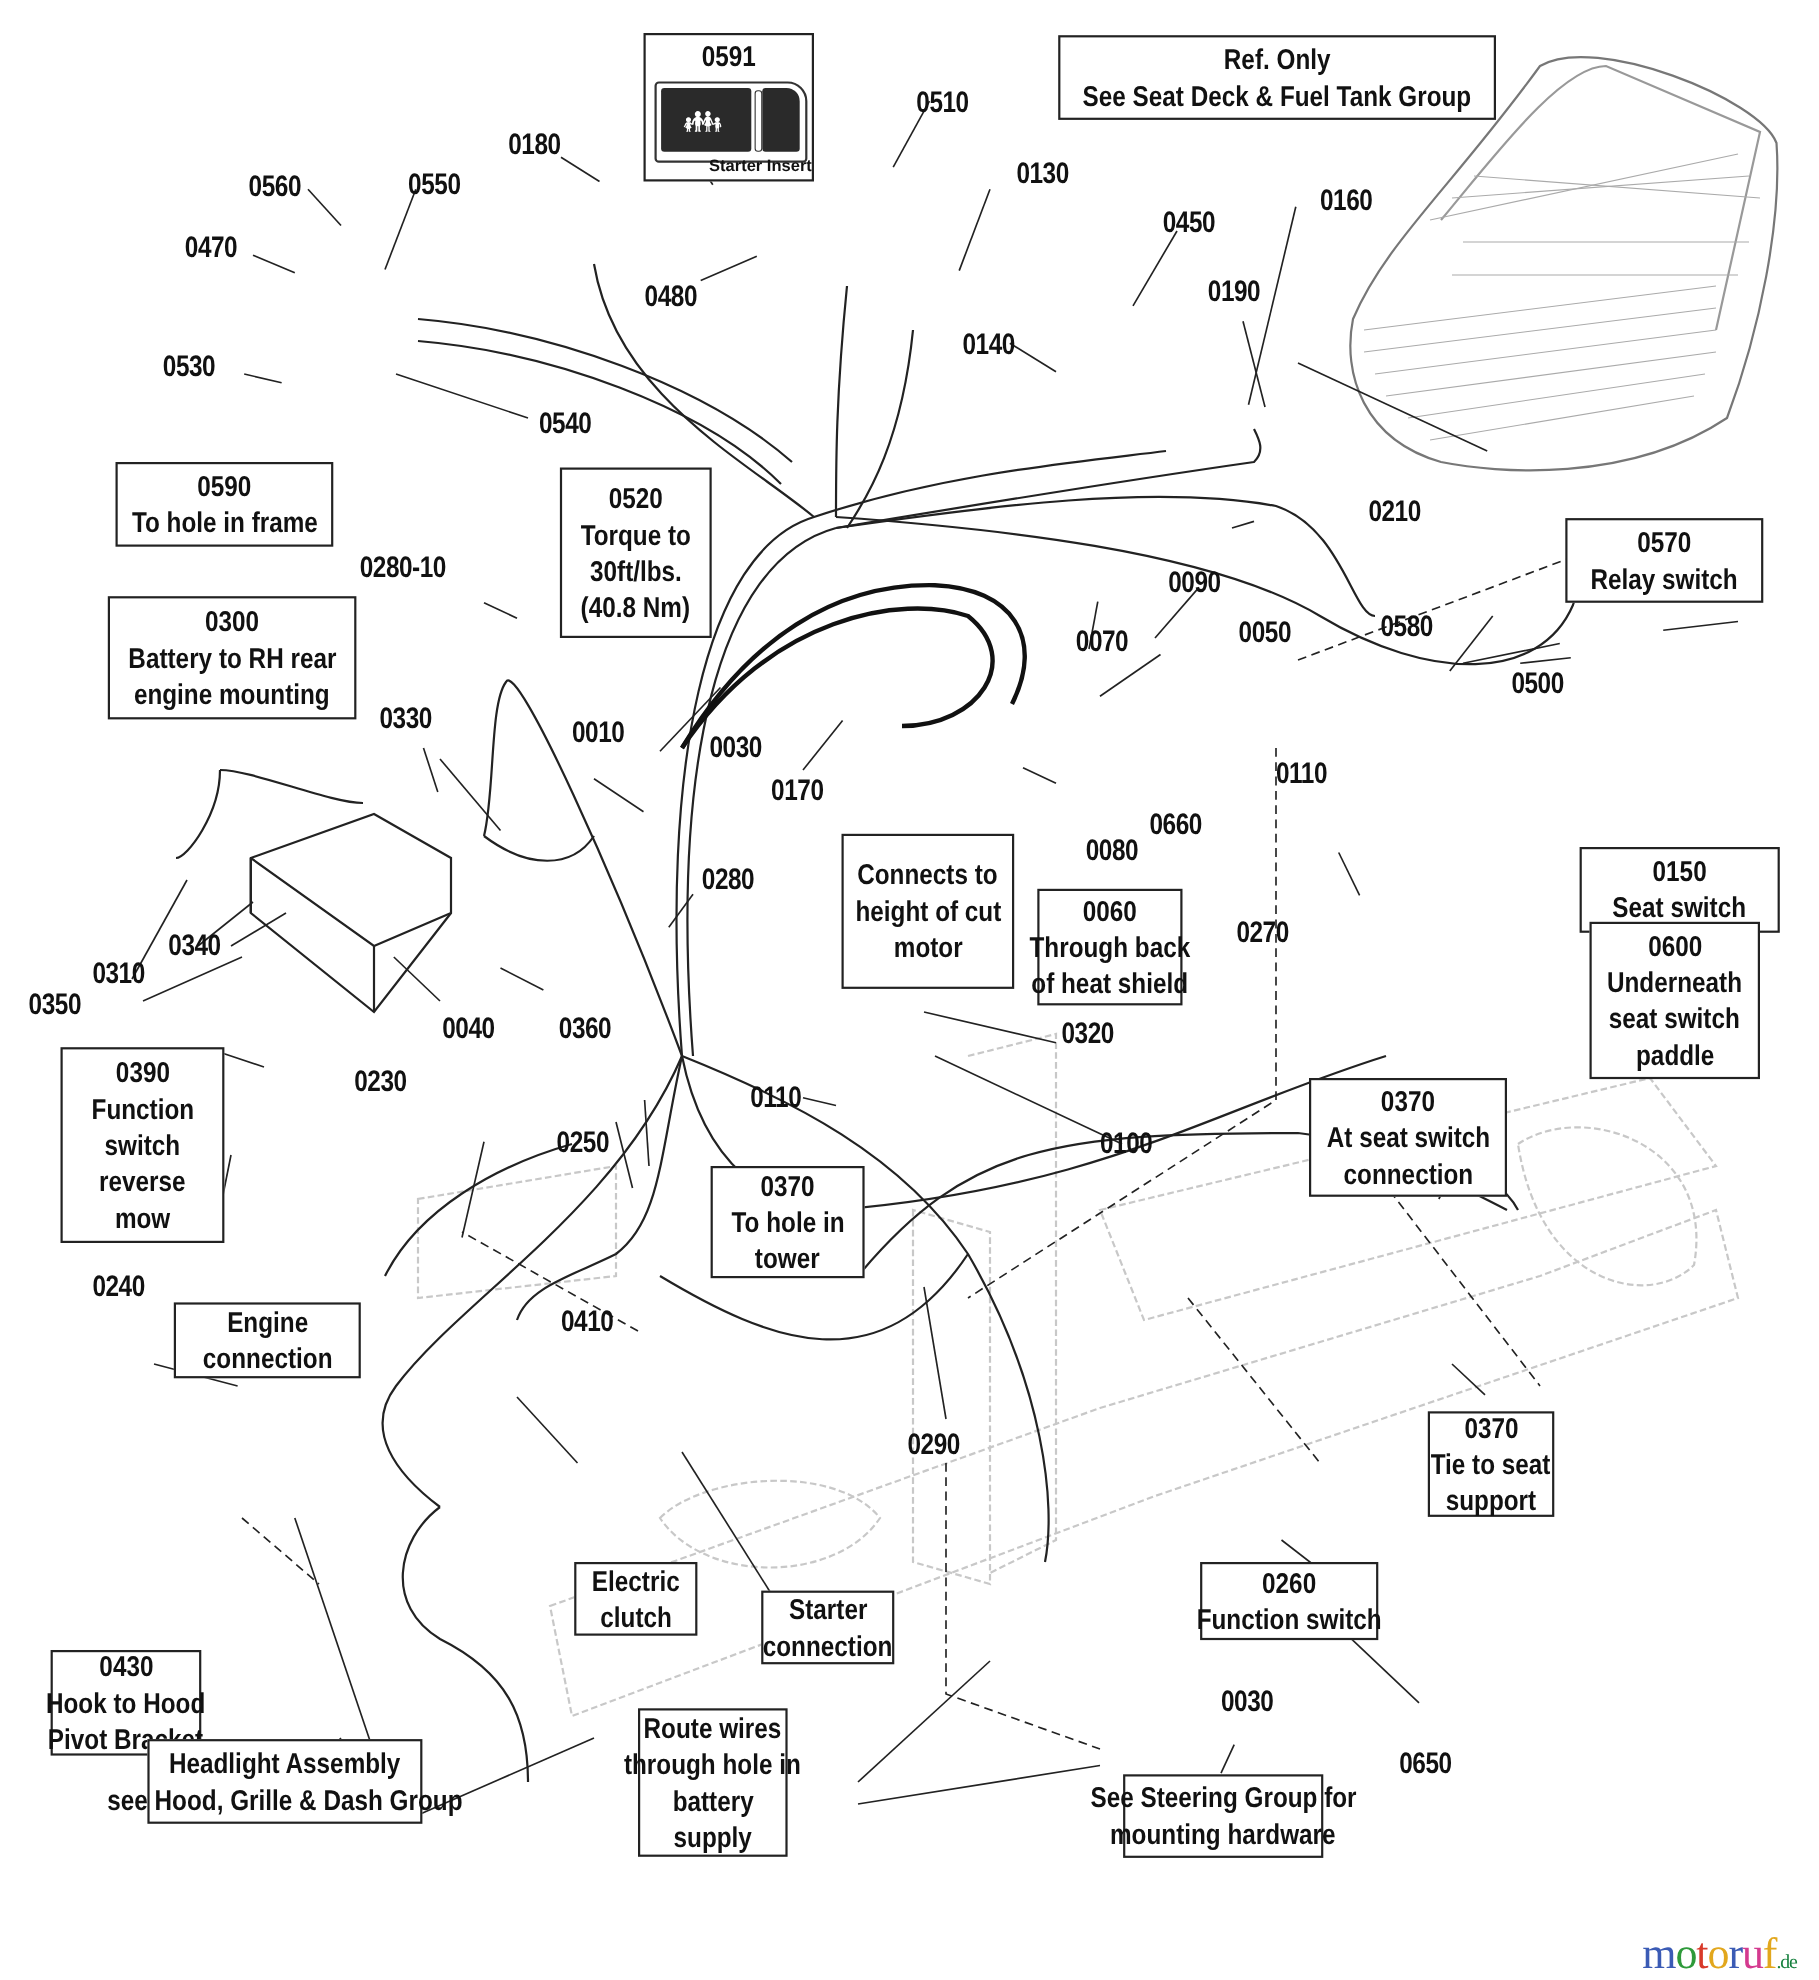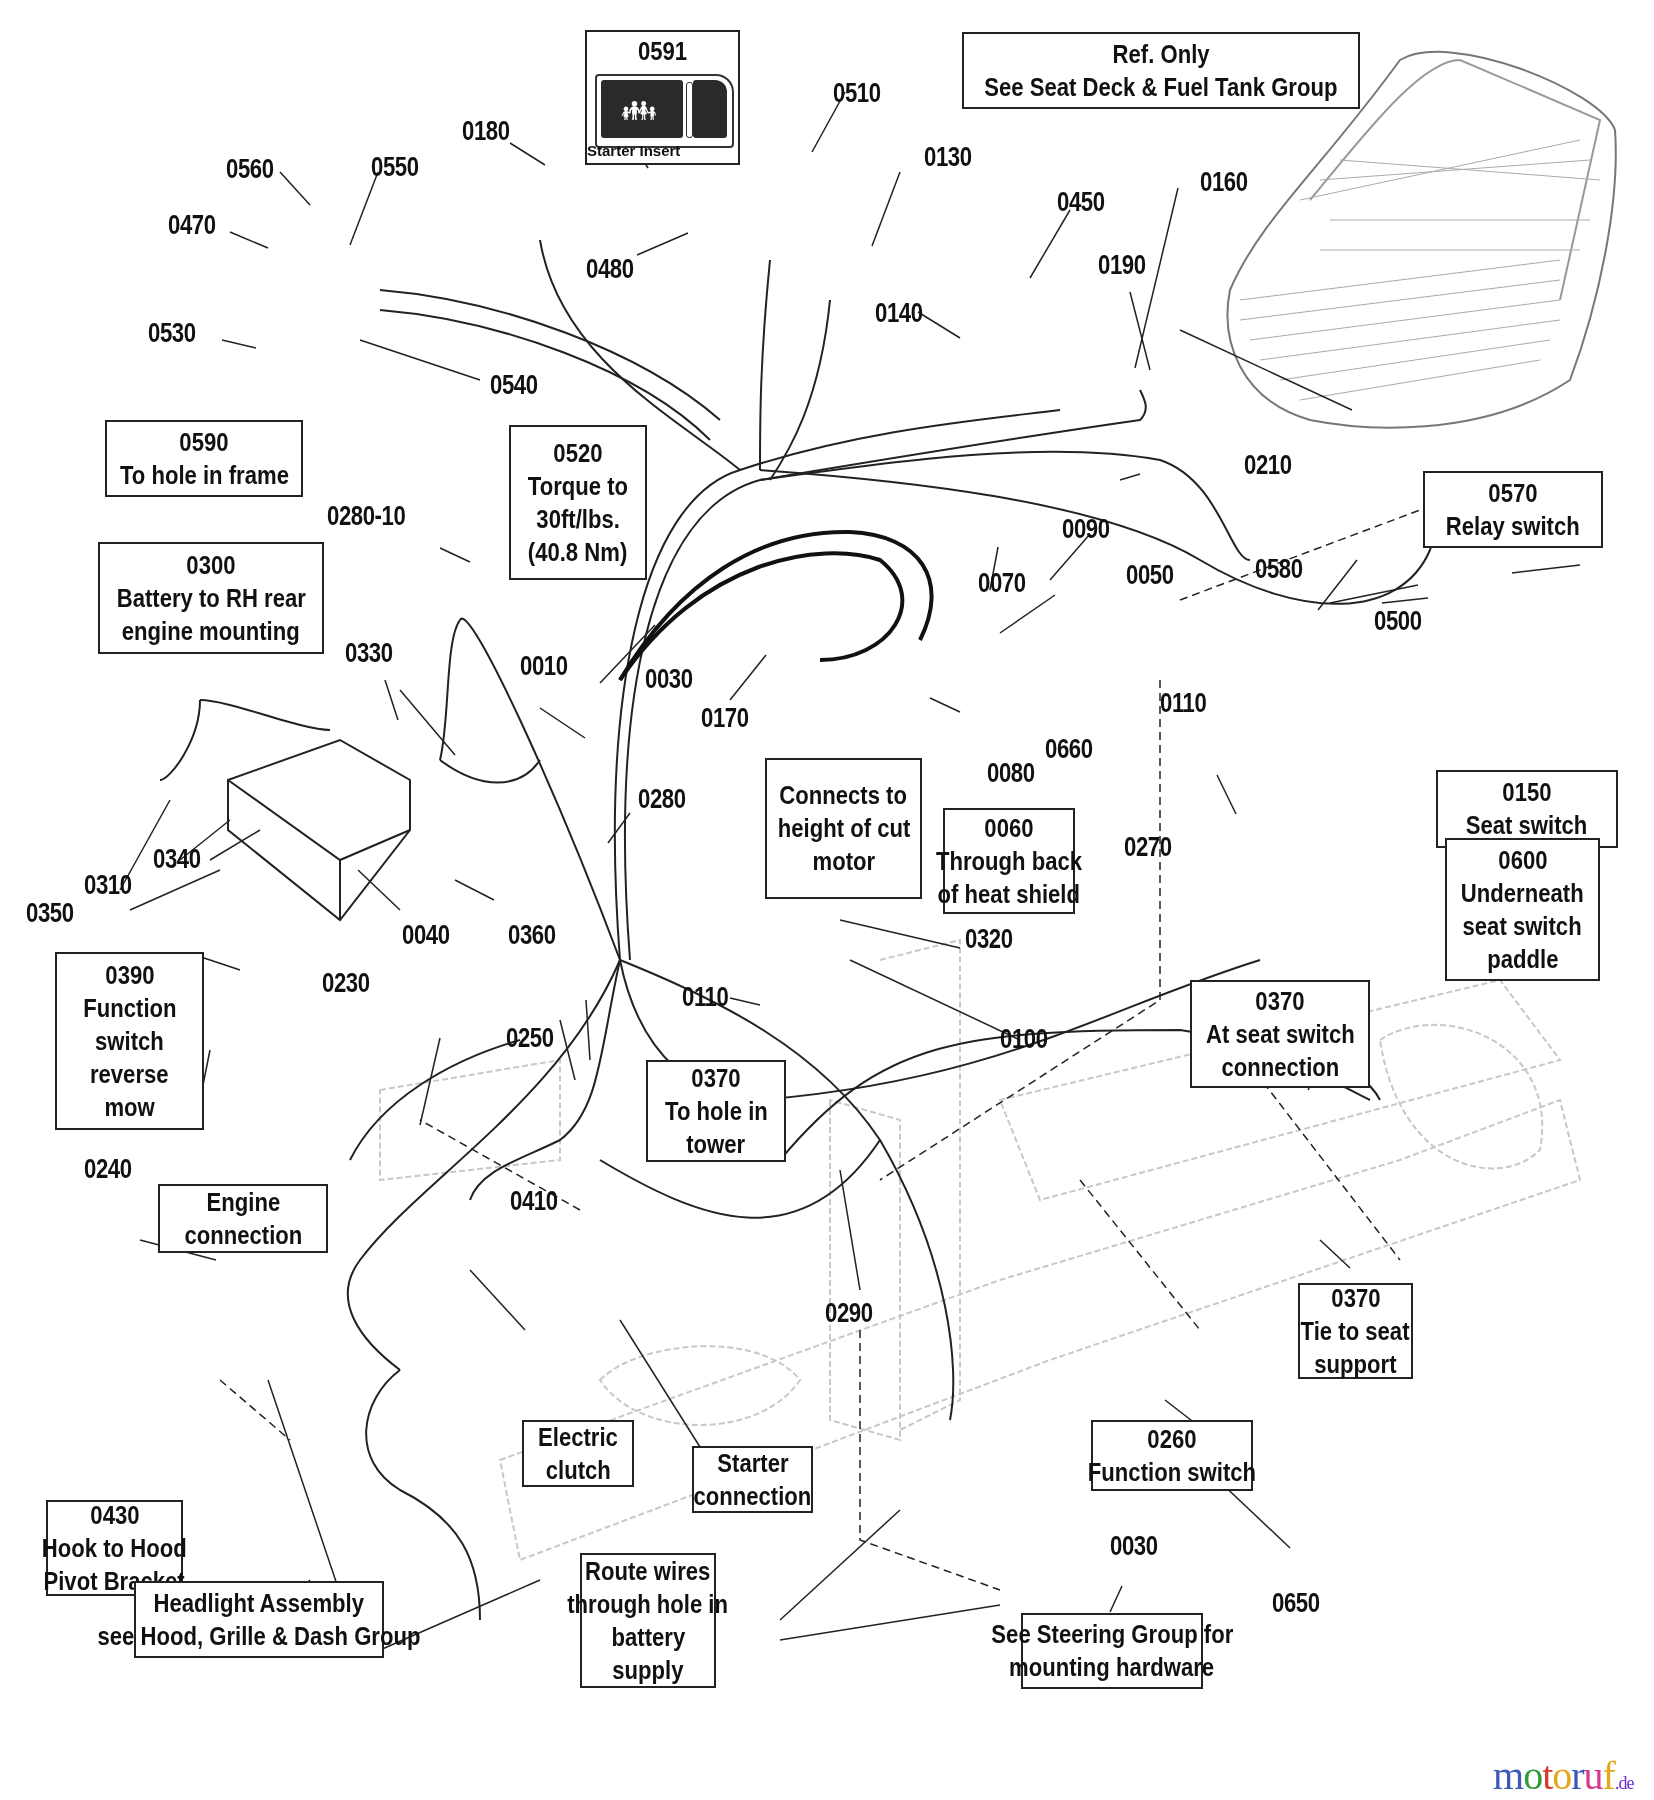--- a/index.html
+++ b/index.html
@@ -7,28 +7,28 @@
            font-family: "Liberation Sans", "DejaVu Sans", sans-serif; color: #111; }
     #diagram { position: absolute; left: 0; top: 0; width: 1654px; height: 1800px; }
     .lbl { position: absolute; font-family: "Liberation Sans", sans-serif; font-weight: bold;
            font-size: 27px; letter-spacing: -0.5px; transform: scaleX(0.82); transform-origin: left top;
            white-space: nowrap; line-height: 1; color: #111; }
     .box { position: absolute; border: 2px solid #222; background: #fff; text-align: center;
            font-family: "Liberation Sans", sans-serif; font-weight: bold; color: #111;
            display: flex; flex-direction: column; justify-content: center; align-items: center; box-sizing: border-box; }
     .box span { display: block; font-size: 26px; line-height: 33px; transform: scaleX(0.85); white-space: nowrap; }
     .logo { position: absolute; left: 1493px; top: 1752px; font-family: "Liberation Serif", serif; font-size: 40px; letter-spacing: -1px; }
-    .logo .suffix { font-size: 18px; color: #6d28d9; }
+    .logo .suffix { font-size: 18px; color: #15803d; }
     .decal { position: absolute; left: 585px; top: 30px; width: 155px; height: 135px; border: 2px solid #222; background: #fff; box-sizing: border-box; }
     .decal .num { position: absolute; left: 0; right: 0; top: 4px; text-align: center; font-weight: bold; font-size: 26px; transform: scaleX(0.85); }
     .decal .plate { position: absolute; left: 8px; top: 42px; width: 135px; height: 70px; border: 2px solid #333; border-radius: 4px 18px 4px 4px; background: #fff; }
     .decal .dark { position: absolute; left: 4px; top: 4px; width: 82px; height: 58px; background: #2a2a2a; border-radius: 3px; }
     .decal .dark2 { position: absolute; left: 96px; top: 4px; width: 34px; height: 58px; background: #2a2a2a; border-radius: 3px 12px 3px 3px; }
     .decal .slot { position: absolute; left: 89px; top: 6px; width: 5px; height: 54px; border: 1px solid #333; background: #fff; border-radius: 3px; }
-    .decal .cap { position: absolute; left: 0; right: 0; bottom: 4px; text-align: left; font-weight: bold; font-size: 15px; }
+    .decal .cap { position: absolute; left: 0; right: 0; bottom: 4px; text-align: right; font-weight: bold; font-size: 15px; }
     .decal .fig { position: absolute; color: #fff; font-size: 28px; left: 20px; top: 14px; }
     .decal .key { position: absolute; color: #fff; font-size: 22px; left: 103px; top: 18px; }
   </style>
 </head>
 <body>
 
 <svg id="diagram" viewBox="0 0 1654 1800" xmlns="http://www.w3.org/2000/svg">
 
   <g fill="none" stroke="#c8c8c8" stroke-width="2" stroke-dasharray="6 3">
     <path d="M830 1100 L830 1420 L900 1440 L900 1120 Z"></path>

